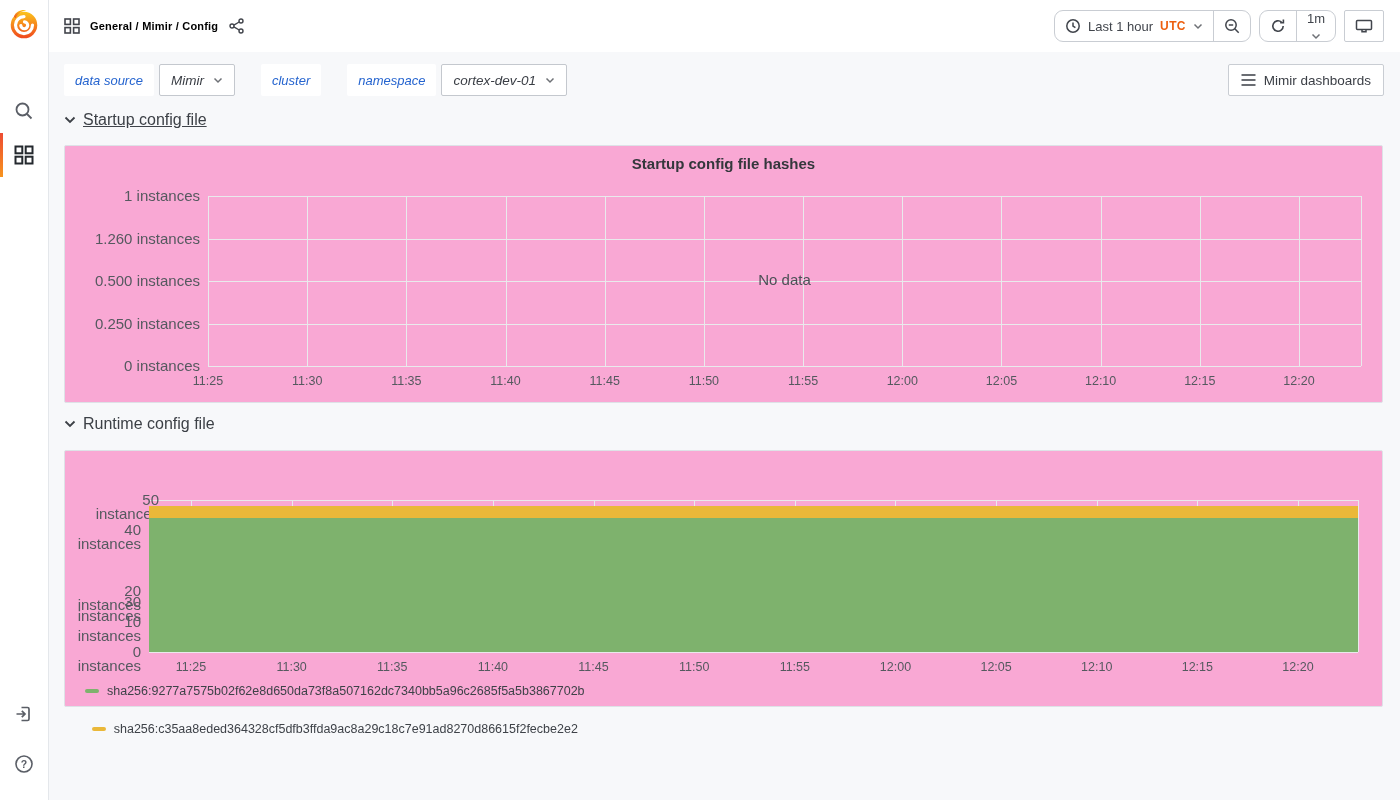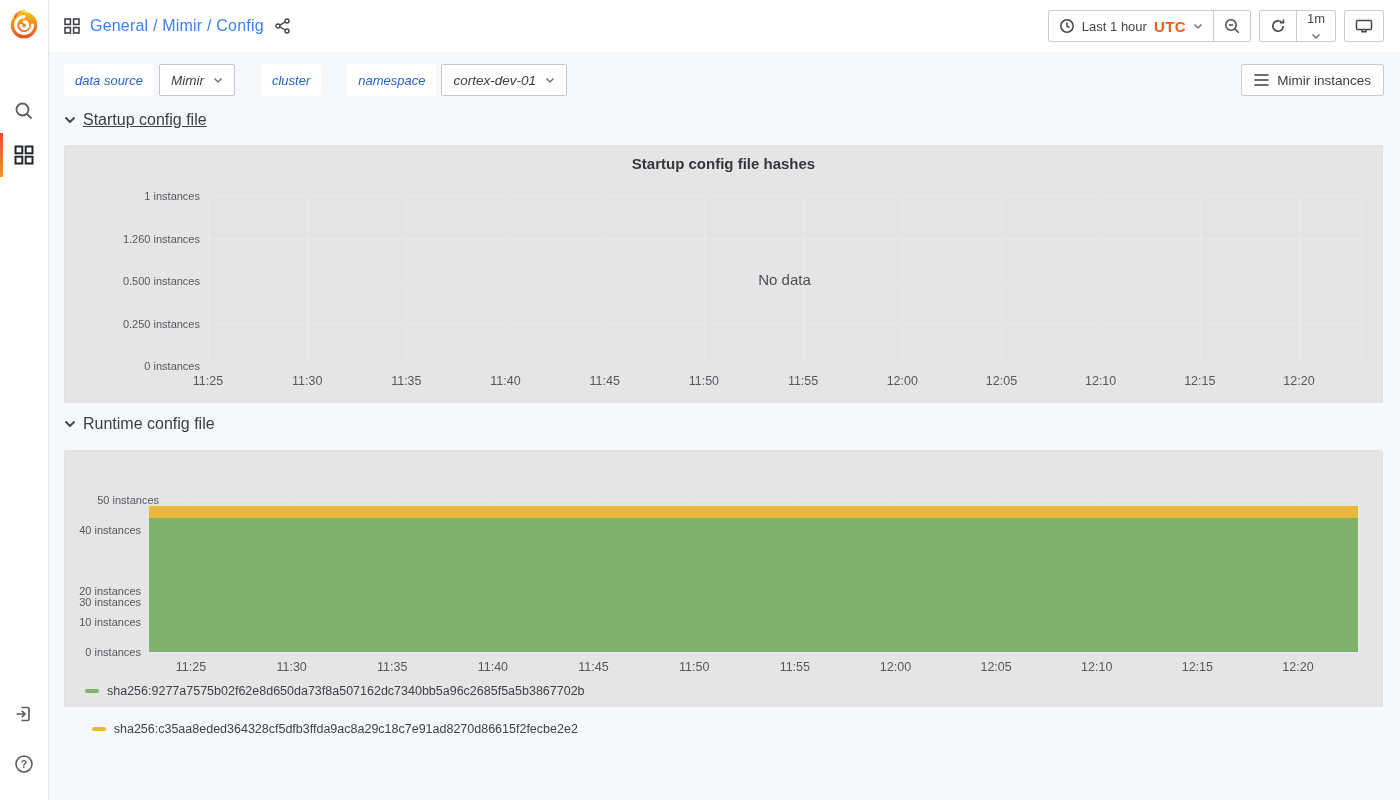--- a/index.html
+++ b/index.html
@@ -15,28 +15,28 @@
              position:relative;cursor:pointer;}
   .side-item.first{margin-top:48px;}
   .side-item.active::before{content:"";position:absolute;left:0;top:0;width:3px;height:44px;
              background:linear-gradient(180deg,#ed4b32 0%,#f7941e 100%);}
   .side-bottom{margin-top:auto;margin-bottom:14px;display:flex;flex-direction:column;gap:6px;}
 
   
   .header{position:absolute;left:48px;top:0;width:1352px;height:52px;background:#ffffff;
           display:flex;align-items:center;justify-content:space-between;padding:0 16px;box-sizing:border-box;}
   .hdr-left{display:flex;align-items:center;gap:10px;}
-  .breadcrumb{font-size:16px;font-weight:400;color:#3b82f6;letter-spacing:.2px;cursor:pointer;}
+  .breadcrumb{font-size:11px;font-weight:700;color:#000000;letter-spacing:.2px;cursor:pointer;}
   .hdr-right{display:flex;align-items:center;gap:8px;}
   .btn-group{display:flex;align-items:stretch;height:32px;background:#fff;
-             border:1px solid #c9cdd3;border-radius:2px;box-sizing:border-box;}
+             border:1px solid #c9cdd3;border-radius:9px;box-sizing:border-box;}
   .seg{display:flex;align-items:center;gap:7px;padding:0 10px;font-size:13px;color:#41454c;cursor:pointer;}
   .seg + .seg{border-left:1px solid #c9cdd3;flex-direction:column;}
   .sq-btn{width:36px;justify-content:center;padding:0;}
-  .tz{color:#ed5f0f;font-size:15px;font-weight:600;letter-spacing:.4px;}
+  .tz{color:#ed5f0f;font-size:12px;font-weight:600;letter-spacing:.4px;}
   .solo-btn{height:32px;display:flex;align-items:center;justify-content:center;width:40px;
             background:#fff;border:1px solid #c9cdd3;border-radius:2px;box-sizing:border-box;cursor:pointer;}
 
   
   .subbar{position:absolute;left:64px;right:16px;top:64px;height:32px;display:flex;
           align-items:center;justify-content:space-between;}
   .vars{display:flex;align-items:center;gap:26px;font-style:italic;}
   .var-group{display:flex;align-items:center;gap:5px;}
   .var-label{height:32px;display:flex;align-items:center;padding:0 11px;background:#fff;
              border-radius:2px;color:#2564cf;font-size:13px;font-weight:500;cursor:pointer;}
@@ -45,32 +45,32 @@
   .dash-btn{height:32px;display:flex;align-items:center;gap:8px;padding:0 12px;background:#fff;
             border:1px solid #c9cdd3;border-radius:2px;color:#3a3e45;font-size:13.5px;font-weight:500;cursor:pointer;box-sizing:border-box;}
 
   
   .section-row{position:absolute;left:64px;display:flex;align-items:center;gap:7px;cursor:pointer;}
   .section-title{font-size:16px;font-weight:500;color:#3c4046;}
   #section-0{top:111px;text-decoration:underline;}
   #section-1{top:415px;}
 
   
-  .panel{position:absolute;left:64px;width:1319px;background:#e5e5e5;border:1px solid #dee2e7;
+  .panel{position:absolute;left:64px;width:1319px;background:#f9a8d4;border:1px solid #dee2e7;
          border-radius:2px;box-sizing:border-box;}
   #panel-0{top:145px;height:258px;}
   #panel-1{top:450px;height:257px;}
   .panel-title{position:absolute;top:9px;left:0;right:0;text-align:center;font-size:15px;
                font-weight:600;color:#34373c;cursor:pointer;}
   .chart{position:absolute;left:0;top:0;right:0;bottom:0;}
 
   
   .gl-h{position:absolute;height:1px;background:#e9eaec;}
   .gl-v{position:absolute;width:1px;background:#e9eaec;}
-  .ytick{position:absolute;text-align:right;font-size:11px;color:#55595f;height:14px;line-height:14px;}
+  .ytick{position:absolute;text-align:right;font-size:15px;color:#55595f;height:14px;line-height:14px;}
   .xtick{position:absolute;width:60px;text-align:center;font-size:12.5px;color:#55595f;}
   .area{position:absolute;}
   .nodata{position:absolute;text-align:center;font-size:15px;color:#4c5056;}
   .legend{position:absolute;display:flex;align-items:center;gap:24px;flex-direction:column;}
   .legend-item{display:flex;align-items:center;gap:8px;font-size:12.5px;color:#3e4248;cursor:pointer;}
   .legend-marker{width:14px;height:4px;border-radius:2px;display:inline-block;}
 </style>
 </head>
 <body>
 
@@ -236,21 +236,21 @@
       </div>
     </div>
   </div>
 
   <div class="dash-btn">
     <span>
       <svg width="15" height="12" viewBox="0 0 15 12" stroke="#3a3e45" stroke-width="1.7">
           <path d="M0.5 1h14M0.5 6h14M0.5 11h14"></path>
         </svg>
     </span>
-    <span>Mimir instances</span>
+    <span>Mimir dashboards</span>
   </div>
 </div>
 
 <div class="section-row" id="section-0">
   <span>
     <svg width="12" height="8" viewBox="0 0 12 8" fill="none" stroke="#3c4046" stroke-width="1.8">
         <path d="M1.5 1.5L6 6l4.5-4.5"></path>
       </svg>
   </span>
   <span class="section-title">Startup config file</span>

